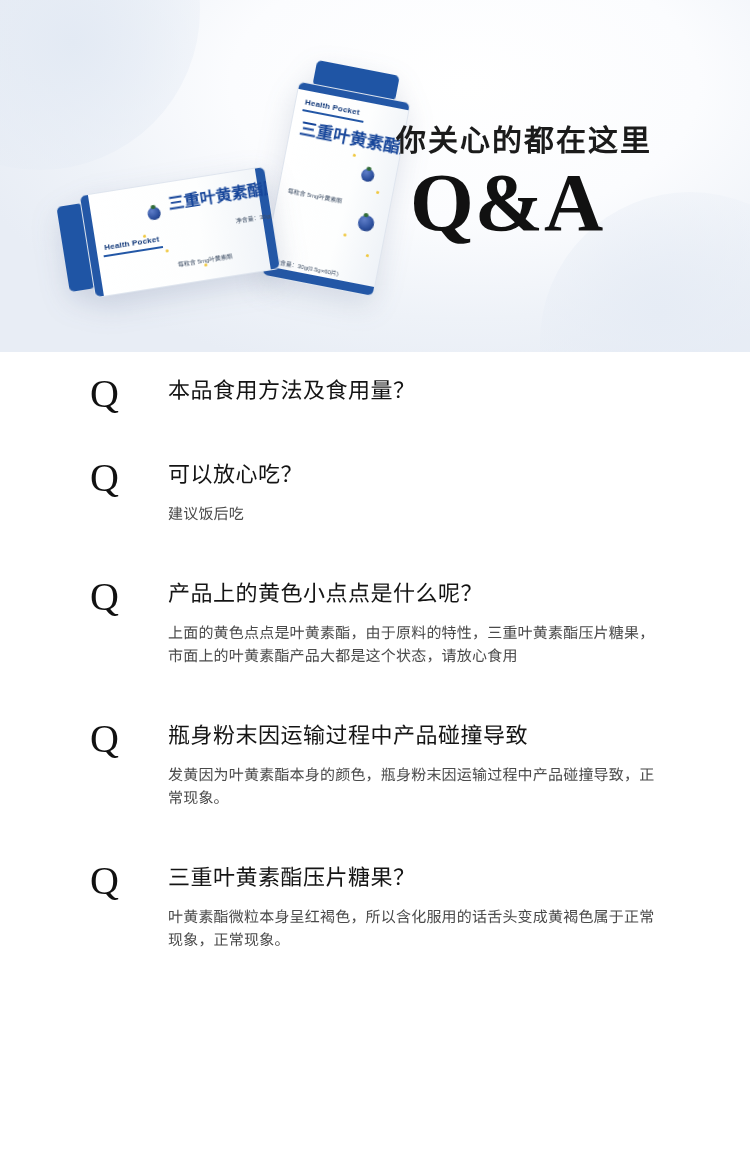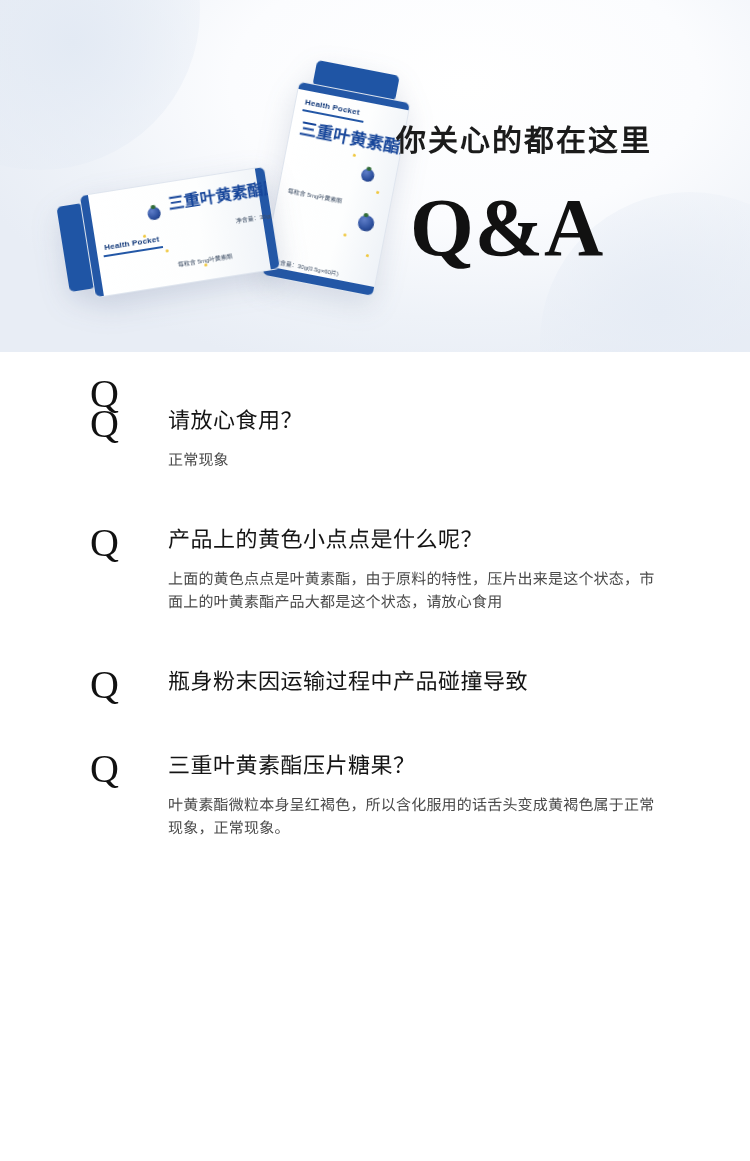--- a/index.html
+++ b/index.html
@@ -52,21 +52,20 @@
   .hero-qa {
     position: absolute;
     left: 410px;
     top: 160px;
     font-size: 82px;
     line-height: 86px;
     font-weight: 700;
     color: #111111;
     letter-spacing: 1px;
     font-family: "Liberation Serif", "DejaVu Serif", serif;
-    margin-top: 25px;
   }
 
   
   .bottle-wrap { position: absolute; }
 
   
   .bottle-back {
     left: 252px;
     top: 66px;
     width: 150px;
@@ -251,43 +250,45 @@
 
   <div class="hero-title">你关心的都在这里</div>
   <div class="hero-qa">Q&amp;A</div>
 </div>
 
 <div class="qa-list">
 
   <div class="qa-item">
     <div class="q-mark">Q</div>
     <div class="qa-body">
-    </div>
-  </div>
-
-  <div class="qa-item">
-    <div class="q-mark">Q</div>
-    <div class="qa-body">
-      <div class="q-text">请放心食用？</div>
-      <div class="a-text">正常现象</div>
+      <div class="q-text">本品食用方法及食用量？</div>
+    </div>
+  </div>
+
+  <div class="qa-item">
+    <div class="q-mark">Q</div>
+    <div class="qa-body">
+      <div class="q-text">可以放心吃？</div>
+      <div class="a-text">建议饭后吃</div>
     </div>
   </div>
 
   <div class="qa-item">
     <div class="q-mark">Q</div>
     <div class="qa-body">
       <div class="q-text">产品上的黄色小点点是什么呢？</div>
-      <div class="a-text">上面的黄色点点是叶黄素酯，由于原料的特性，压片出来是这个状态，市面上的叶黄素酯产品大都是这个状态，请放心食用</div>
+      <div class="a-text">上面的黄色点点是叶黄素酯，由于原料的特性，三重叶黄素酯压片糖果，市面上的叶黄素酯产品大都是这个状态，请放心食用</div>
     </div>
   </div>
 
   <div class="qa-item">
     <div class="q-mark">Q</div>
     <div class="qa-body">
       <div class="q-text">瓶身粉末因运输过程中产品碰撞导致</div>
+      <div class="a-text">发黄因为叶黄素酯本身的颜色，瓶身粉末因运输过程中产品碰撞导致，正常现象。</div>
     </div>
   </div>
 
   <div class="qa-item">
     <div class="q-mark">Q</div>
     <div class="qa-body">
       <div class="q-text">三重叶黄素酯压片糖果？</div>
       <div class="a-text">叶黄素酯微粒本身呈红褐色，所以含化服用的话舌头变成黄褐色属于正常现象，正常现象。</div>
     </div>
   </div>

